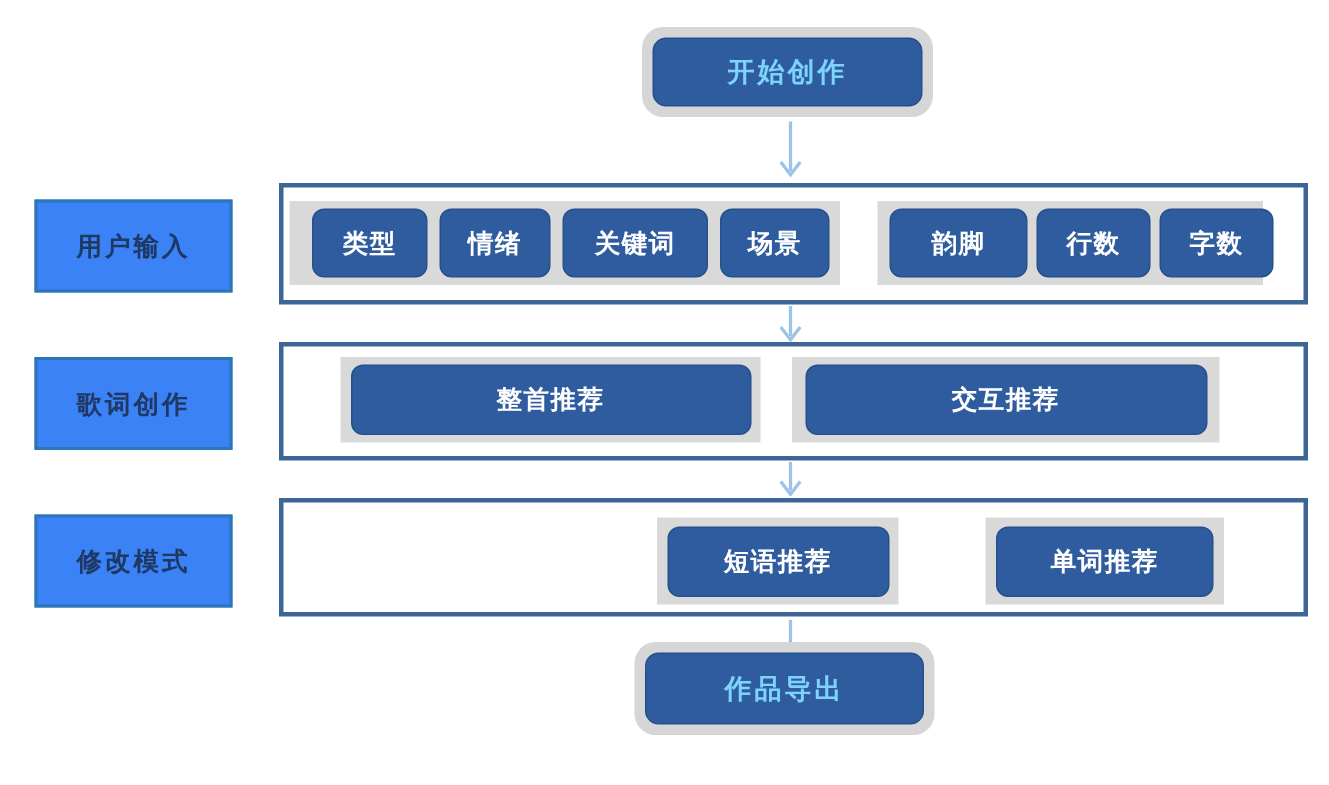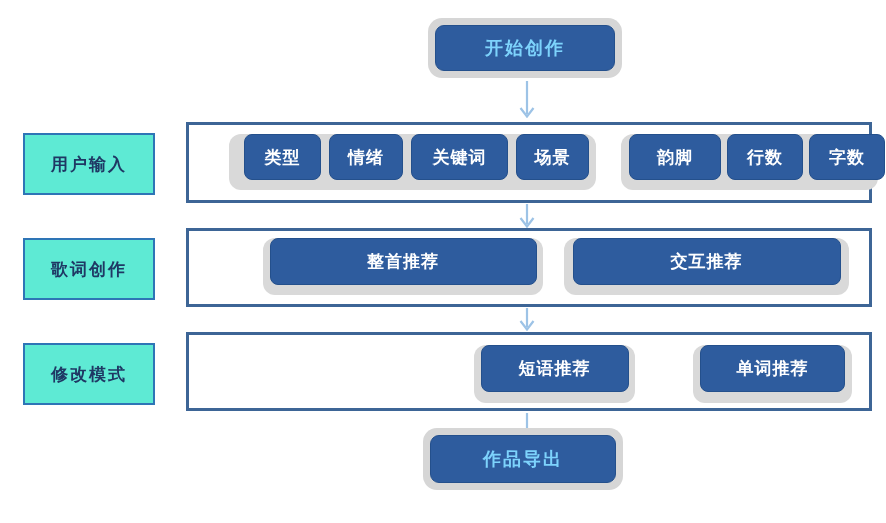--- a/index.html
+++ b/index.html
@@ -37,21 +37,21 @@
     align-items: center;
     justify-content: center;
     box-sizing: border-box;
   }
   
   .stage-label {
     position: absolute;
     left: 23px;
     width: 132px;
     height: 62px;
-    background: #5eead4;
+    background: #3b82f6;
     border: 2px solid #2e75b6;
     color: #1f3864;
     font-size: 17px;
     font-weight: bold;
     letter-spacing: 2px;
     display: flex;
     align-items: center;
     justify-content: center;
     box-sizing: border-box;
   }
@@ -61,25 +61,24 @@
     left: 186px;
     width: 686px;
     background: #ffffff;
     border: 3px solid #3d6596;
     box-sizing: border-box;
   }
   
   .strip {
     position: absolute;
     background: #d9d9d9;
-    border-radius: 12px;
+    border-radius: 0;
     display: flex;
-    align-items: flex-start;
+    align-items: center;
     box-sizing: border-box;
-    margin-left: 36px;
   }
   
   .node-btn {
     background: #2e5c9e;
     border: 1px solid #24508c;
     border-radius: 8px;
     color: #ffffff;
     font-size: 17px;
     font-weight: bold;
     letter-spacing: 1px;

